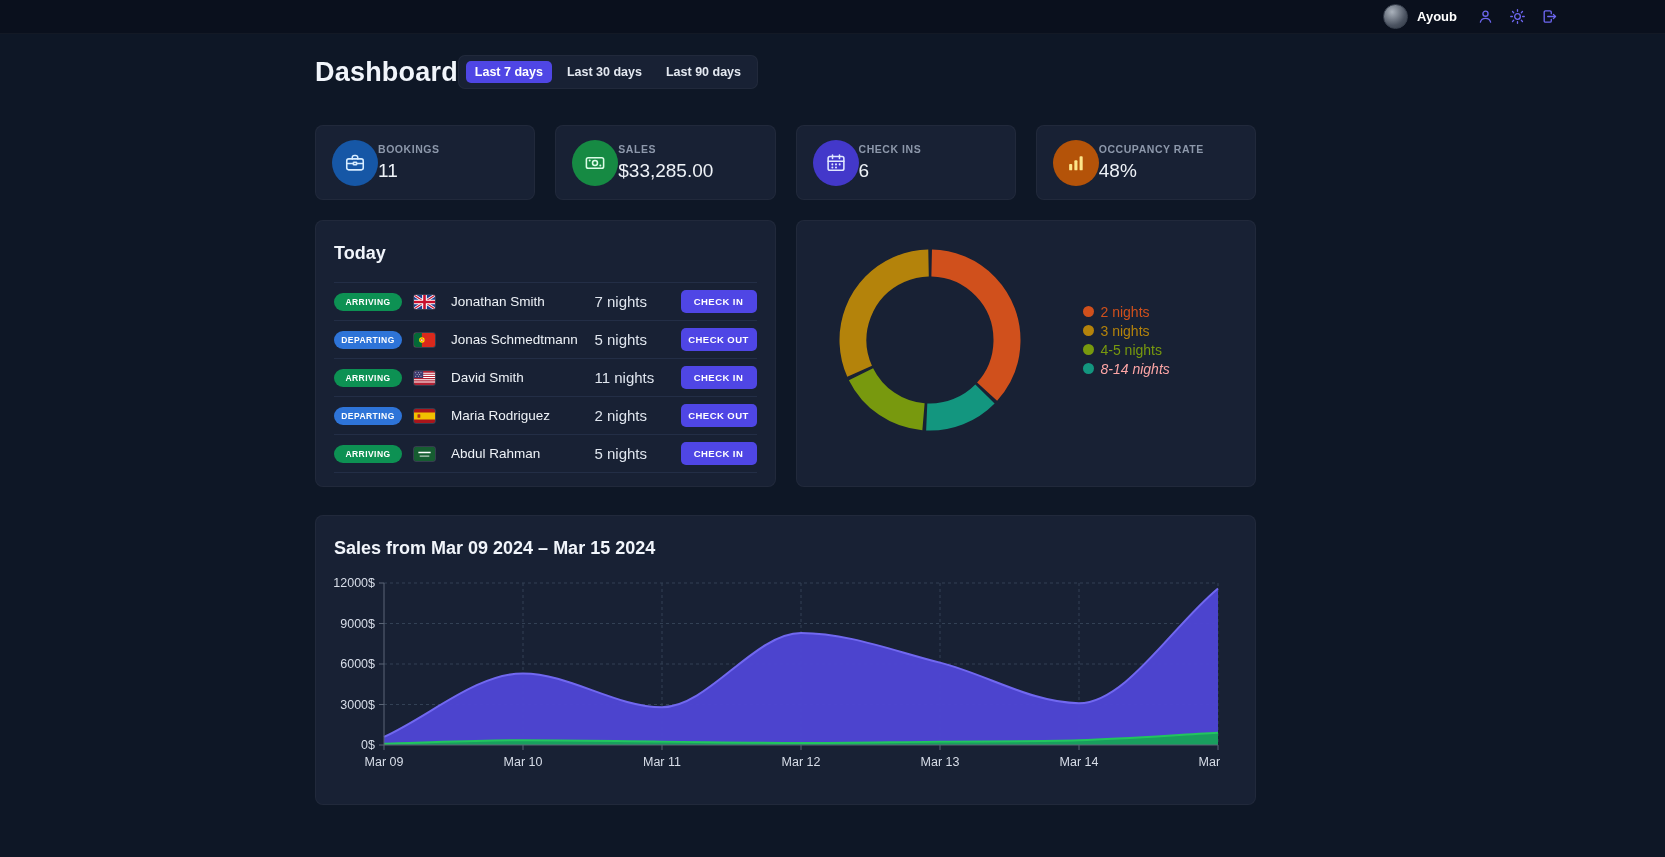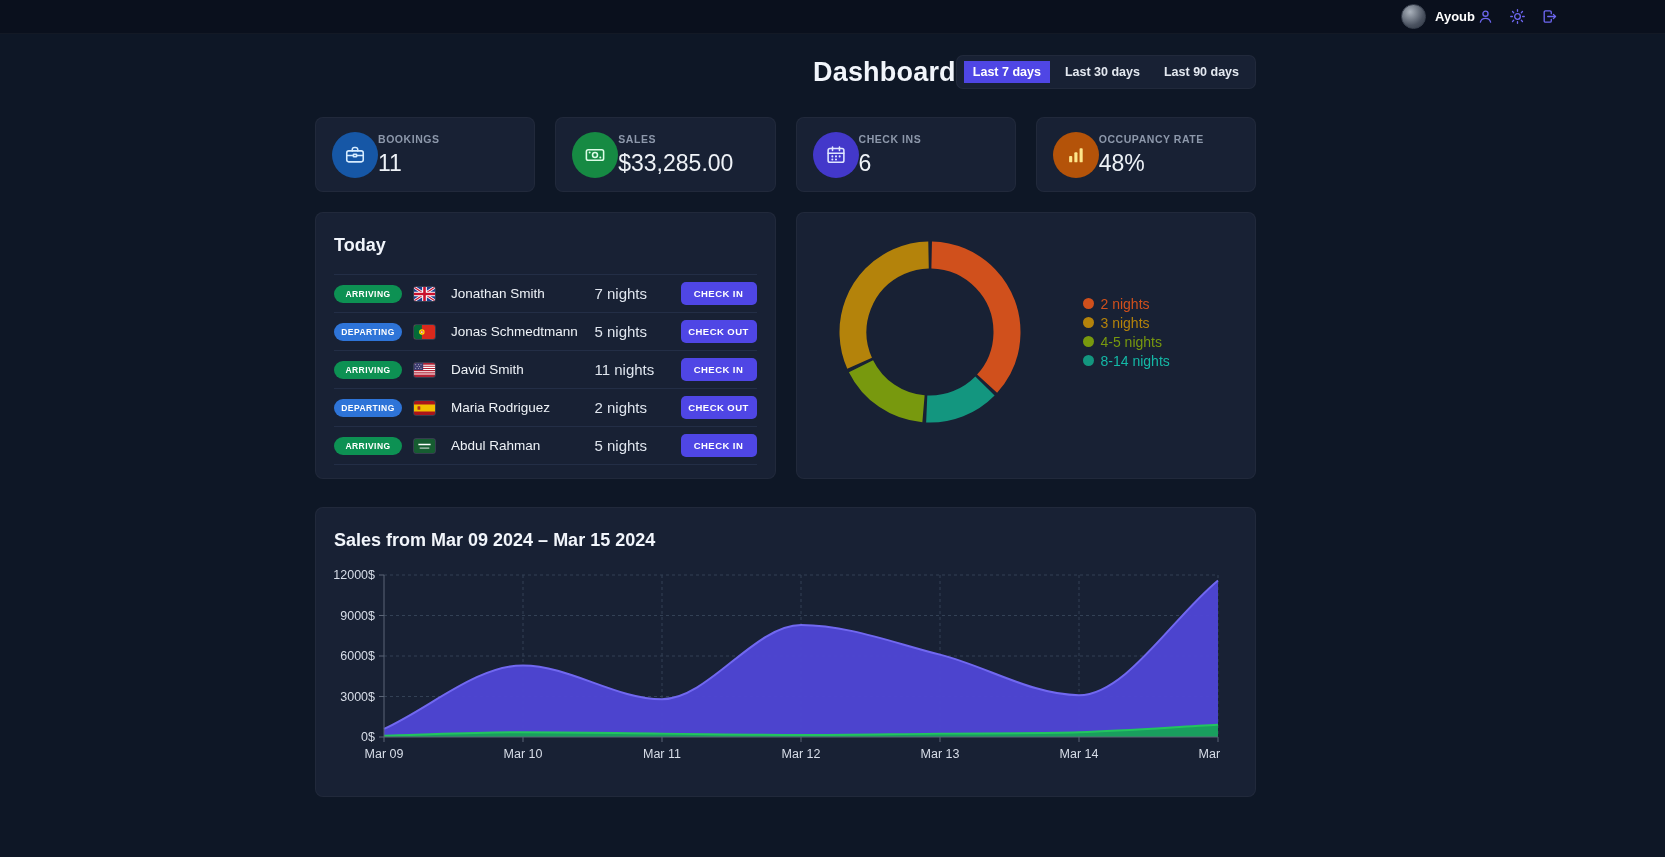--- a/index.html
+++ b/index.html
@@ -18,48 +18,48 @@
     background:var(--bg);
     color:var(--text);
     font-family:"Liberation Sans", sans-serif;
     min-height:857px;
     width:1665px;
   }
   
   header{
     height:34px;background:var(--header);
     display:flex;align-items:center;justify-content:flex-end;
-    padding-right:105px;border-bottom:1px solid var(--border);
+    gap:18px;padding-right:105px;border-bottom:1px solid var(--border);
   }
   .user{display:flex;align-items:center;gap:9px}
   .avatar{
     width:25px;height:25px;border-radius:50%;
     background:radial-gradient(circle at 35% 30%,#aab2bc,#4a5260 62%,#2e3540);
     border:1px solid #39414f;display:inline-block;
   }
   .username{font-size:13px;font-weight:700;color:#fff}
   .hicons{display:flex;align-items:center;gap:11px}
   .hicon{background:none;border:none;padding:2px;cursor:pointer;color:var(--hicon,#6d66f0);line-height:0}
   .hicon svg{width:17px;height:17px;display:block}
   
   main{width:941px;margin-left:315px;padding:21px 0 60px}
-  .page-head{display:flex;justify-content:flex-end;align-items:center;margin-bottom:28px}
+  .page-head{display:flex;justify-content:flex-start;align-items:center;margin-bottom:36px}
   h1{font-size:27px;font-weight:700;margin:0;letter-spacing:.2px;color:#f1f5fb}
   .filters{background:var(--card);border:1px solid var(--border);border-radius:7px;padding:5px 7px;display:flex;gap:6px}
   .fbtn{border:none;background:transparent;color:#e3e8f0;font-size:12.5px;font-weight:600;
-        padding:4px 9px;border-radius:0;font-family:inherit;cursor:pointer;white-space:nowrap}
+        padding:4px 9px;border-radius:5px;font-family:inherit;cursor:pointer;white-space:nowrap}
   .fbtn.active{background:var(--accent);color:#fff}
   
   .stats{display:grid;grid-template-columns:repeat(4,1fr);gap:20px}
   .stat{background:var(--card);border:1px solid var(--border);border-radius:8px;
         padding:14px 16px;display:flex;align-items:center;height:75px}
   .stat-circle{width:46px;height:46px;border-radius:50%;display:flex;align-items:center;justify-content:center;flex:none}
   .stat-circle svg{width:22px;height:22px;display:block}
   .stat-label{font-size:10.5px;font-weight:700;letter-spacing:.55px;color:var(--muted);text-transform:uppercase;margin-bottom:5px}
-  .stat-value{font-size:23px;font-weight:500;color:#eef2f7}
+  .stat-value{font-size:19px;font-weight:500;color:#eef2f7}
   
   .mid-grid{display:grid;grid-template-columns:1fr 1fr;gap:20px;margin-top:20px}
   .card{background:var(--card);border:1px solid var(--border);border-radius:8px;padding:22px 18px}
   .card h2{font-size:18px;font-weight:700;margin:0 0 15px;color:#f1f5fb}
   .today-card,.duration-card{height:267px}
   .trows{border-top:1px solid var(--line);margin-top:18px}
   .trow{display:grid;grid-template-columns:72px 29px 1fr 74px 80px;align-items:center;gap:8px;
         padding:7px 0;border-bottom:1px solid var(--line);font-size:13.5px}
   .badge{font-size:8.5px;font-weight:800;letter-spacing:.45px;color:#fff;padding:4px 0;
          border-radius:99px;text-transform:uppercase;text-align:center;width:68px}
@@ -279,21 +279,21 @@
             <div class="legend-item">
               <span class="legend-dot" style="background: rgb(180, 131, 11);"></span>
               <span style="color: rgb(180, 131, 11);">3 nights</span>
             </div>
             <div class="legend-item">
               <span class="legend-dot" style="background: rgb(120, 153, 14);"></span>
               <span style="color: rgb(120, 153, 14);">4-5 nights</span>
             </div>
             <div class="legend-item">
               <span class="legend-dot" style="background: rgb(19, 150, 127);"></span>
-              <span style="color: #14b8a6;">8-14 nights</span>
+              <span style="color: #fca5a5; font-style: italic;">8-14 nights</span>
             </div>
           </div>
       </div>
     </section>
   </div>
 
   <section class="card sales-card">
     <h2>Sales from Mar 09 2024 – Mar 15 2024</h2>
     <svg id="area-chart" viewBox="0 0 889 210">
         <line x1="50" x2="884" y1="131.5" y2="131.5" stroke="#334155" stroke-dasharray="3 3" stroke-width="1"></line>

